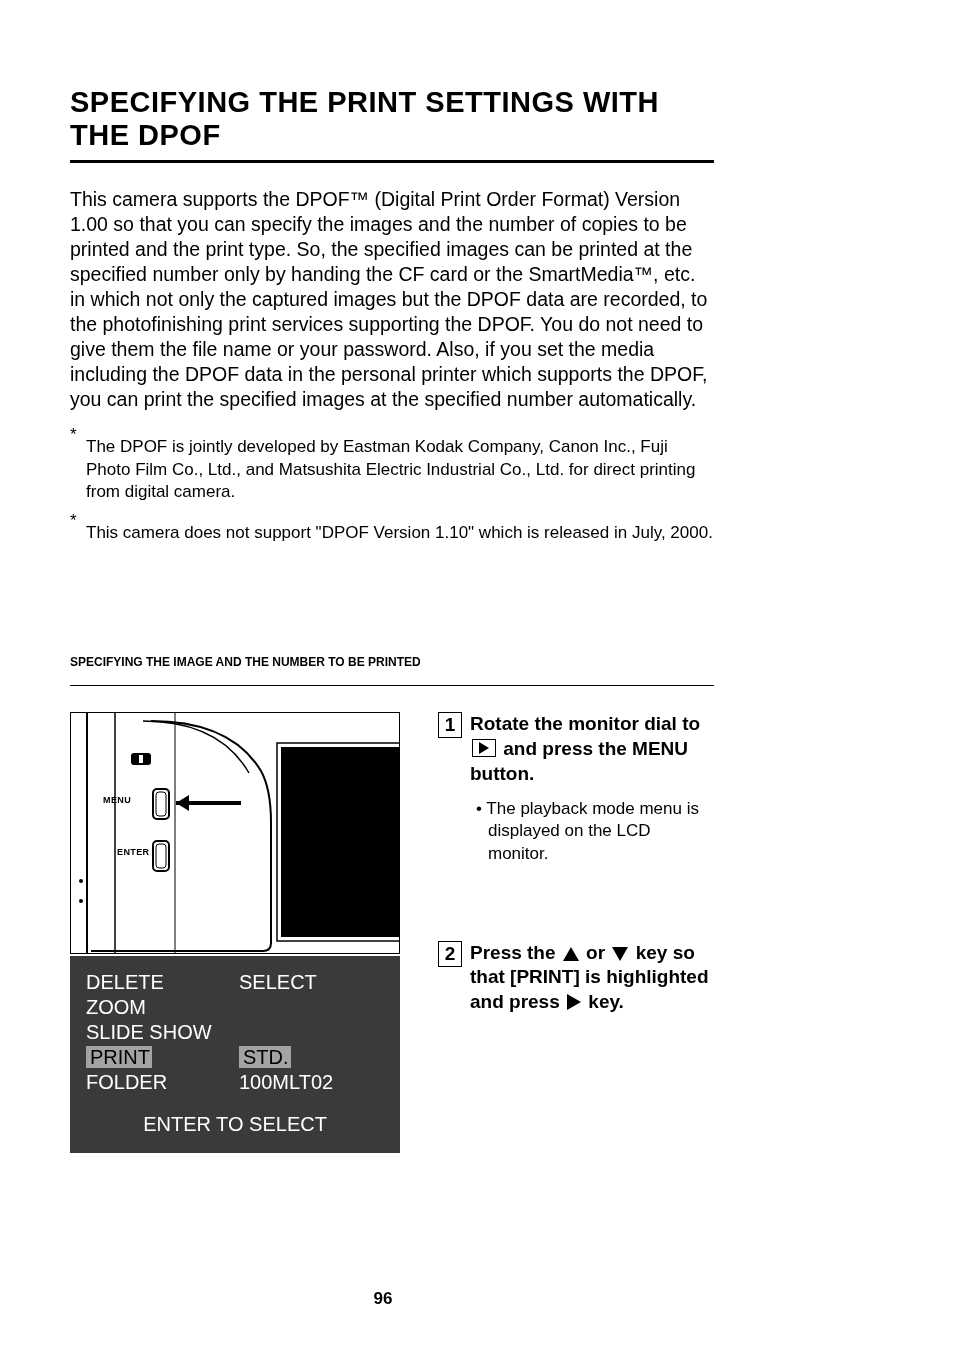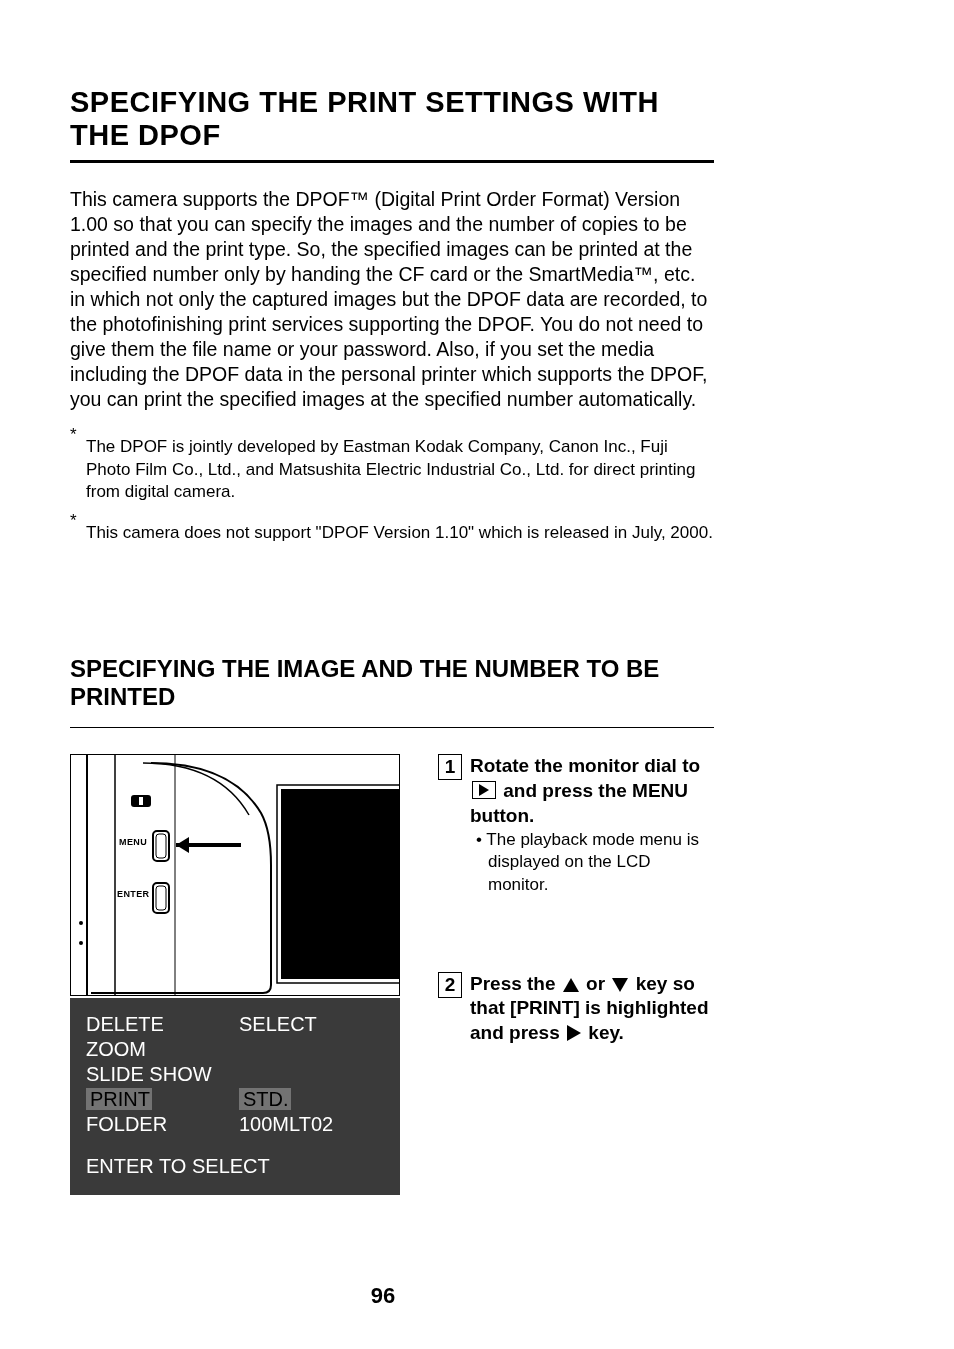--- a/index.html
+++ b/index.html
@@ -45,21 +45,21 @@
   }
   .footnote .ast {
     width: 16px;
     flex: 0 0 16px;
   }
   .footnote .txt {
     flex: 1;
     margin-top: 12px;
   }
   .subtitle {
-    font-size: 24px;
+    font-size: 12px;
     font-weight: bold;
     margin-top: 110px;
     margin-bottom: 16px;
   }
   .two-col {
     display: flex;
     align-items: flex-start;
     gap: 38px;
   }
   .left-col {
@@ -93,27 +93,27 @@
   .lcd table {
     width: 100%;
     border-collapse: collapse;
   }
   .lcd td {
     padding: 1px 4px;
     vertical-align: middle;
     white-space: nowrap;
   }
   .lcd .hi-cell {
-    background: #737373;
+    background: #a3a3a3;
     color: #000;
     padding-left: 4px;
     padding-right: 2px;
   }
   .lcd .enter-line {
-    text-align: left;
+    text-align: center;
     padding-top: 18px;
   }
   .lcd-left { width: 50%; }
   .lcd-right { width: 50%; }
 
   
   .step {
     margin-bottom: 28px;
   }
   .step-head {
@@ -133,21 +133,21 @@
     font-weight: bold;
     margin-right: 8px;
     flex: 0 0 auto;
   }
   .step-body {
     flex: 1;
   }
   .step-note {
     font-size: 17px;
     font-weight: normal;
-    margin-top: 1px;
+    margin-top: 12px;
     padding-left: 18px;
     text-indent: -12px;
   }
   .play-box {
     display: inline-block;
     border: 1.5px solid #000;
     width: 22px;
     height: 16px;
     position: relative;
     vertical-align: -2px;
@@ -184,21 +184,21 @@
     border-bottom: 8px solid transparent;
     border-left: 14px solid #000;
   }
 
   .page-num {
     position: absolute;
     bottom: 40px;
     left: 0; right: 18px;
     text-align: center;
     font-weight: bold;
-    font-size: 22px;
+    font-size: 17px;
     margin-top: 36px;
   }
 </style>
 </head>
 <body>
 
 <div class="page">
 
   <div class="title">SPECIFYING THE PRINT SETTINGS WITH THE DPOF</div>
   <hr class="thick">
@@ -241,21 +241,21 @@
 
           <rect x="82" y="128" width="16" height="30" rx="4" fill="none" stroke="#000" stroke-width="2"></rect>
           <rect x="85" y="131" width="10" height="24" rx="3" fill="none" stroke="#000" stroke-width="1"></rect>
 
           <circle cx="10" cy="168" r="2" fill="#000"></circle>
           <circle cx="10" cy="188" r="2" fill="#000"></circle>
 
           <line x1="170" y1="90" x2="105" y2="90" stroke="#000" stroke-width="4"></line>
           <polygon points="105,90 118,82 118,98" fill="#000"></polygon>
         </svg>
-        <div style="position:absolute; left:48px; top:82px; font-size:9px; font-weight:bold; letter-spacing:0.4px;">MENU</div>
+        <div style="position:absolute; left:32px; top:82px; font-size:9px; font-weight:bold; letter-spacing:0.4px;">MENU</div>
         <div style="position:absolute; left:46px; top:134px; font-size:9px; font-weight:bold; letter-spacing:0.4px;">ENTER</div>
       </div>
 
       <div class="lcd">
         <table>
           <tbody>
               <tr>
             <td class="lcd-left">DELETE</td>
             <td class="lcd-right">SELECT</td>
           </tr>

